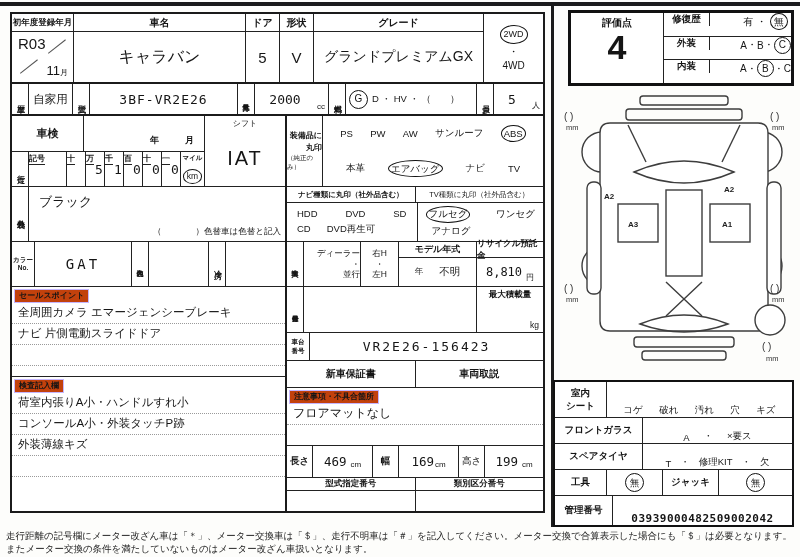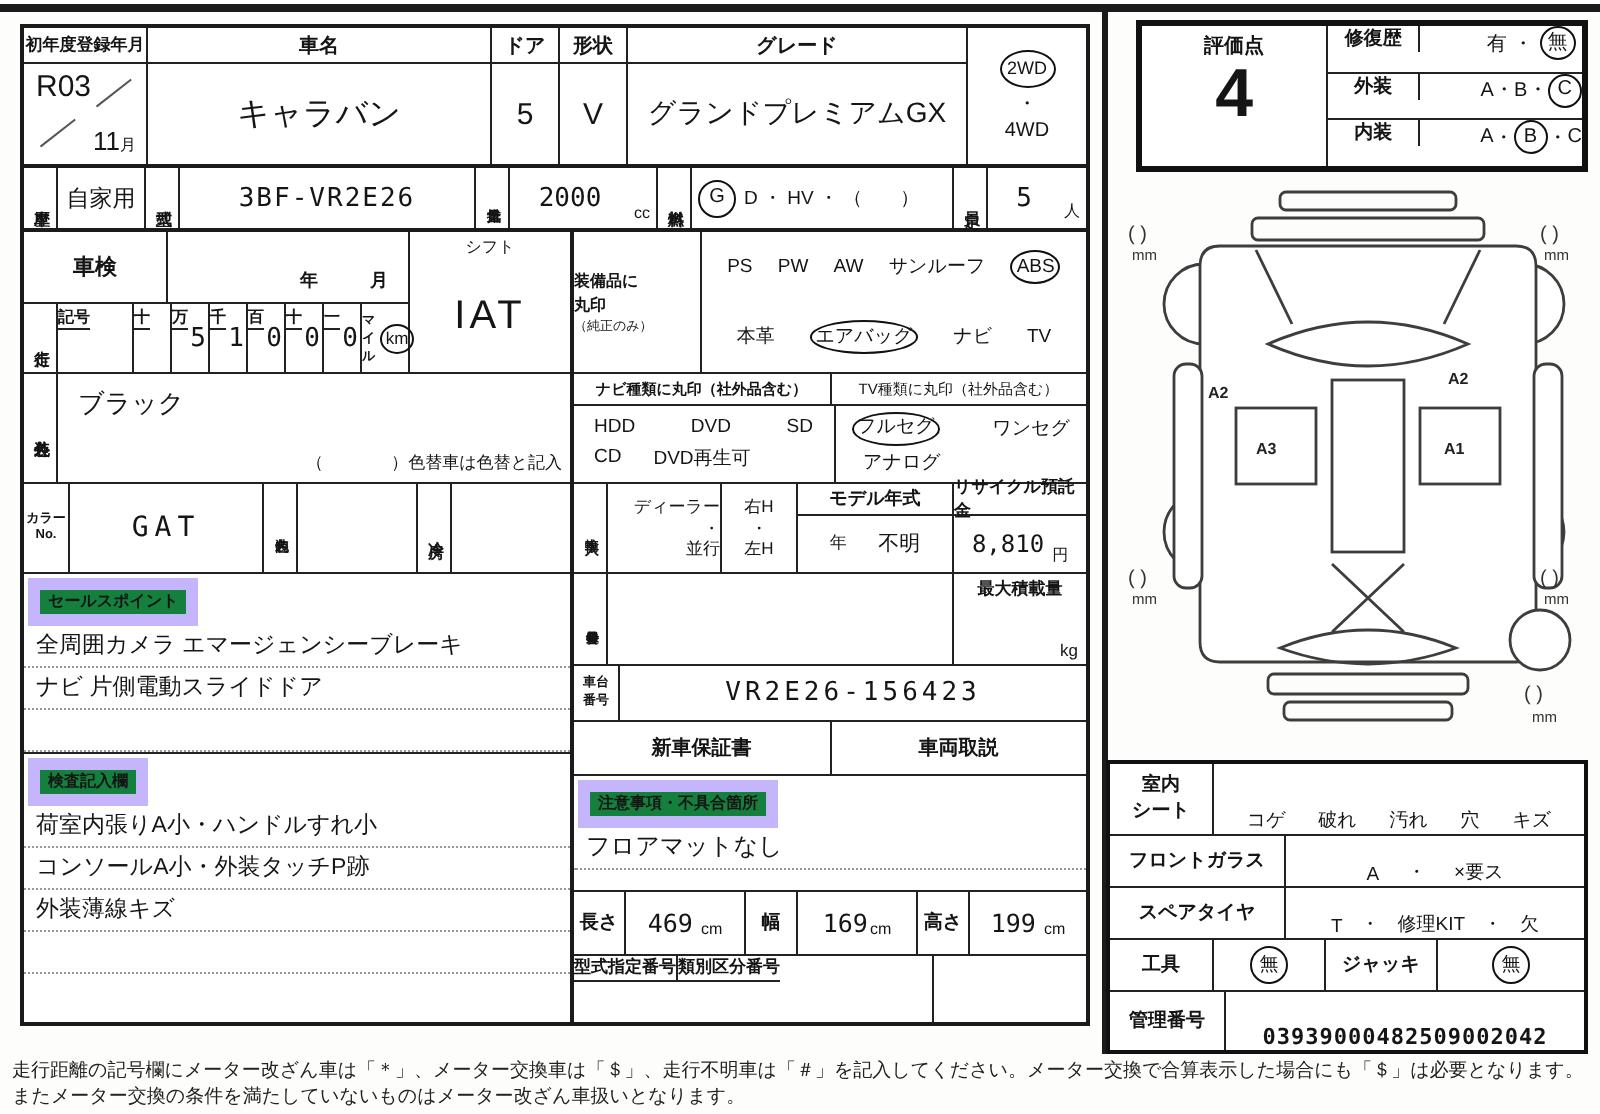--- a/index.html
+++ b/index.html
@@ -28,21 +28,21 @@
   .mon{position:absolute;right:5px;bottom:4px;font-size:13px;}
   .mon small{font-size:8px;}
   .slash{position:absolute;background:#555;height:1.3px;transform:rotate(-38deg);}
   .s1{width:22px;left:34px;top:14px;}
   .s2{width:22px;left:6px;top:34px;}
   .drivecell{align-items:center;justify-content:center;display:flex;flex-direction:column;font-size:10px;gap:1px;}
   .bandA{flex:1;}
   .leftcol{width:275px;border-right:2px solid #1b1b1b;display:flex;flex-direction:column;flex-shrink:0;}
   .midcol{flex:1;display:flex;flex-direction:column;min-width:0;}
   .sec{border-bottom:1px solid #222;flex-shrink:0;display:flex;}
-  .tag{display:inline-block;border:6px solid #c4b5fd;font-size:8px;font-weight:bold;padding:1px 4px;margin:2px 0 0 2px;align-self:flex-start;background:#15803d;line-height:1.2;}
+  .tag{display:inline-block;border:1px solid #c4b5fd;font-size:8px;font-weight:bold;padding:1px 4px;margin:2px 0 0 2px;align-self:flex-start;background:#c2410c;line-height:1.2;}
   .dotline{border-bottom:1px dotted #9a9a9a;min-height:21px;display:flex;align-items:center;padding:0 6px;font-size:11.5px;white-space:nowrap;overflow:hidden;}
   .coltxt{display:flex;flex-direction:column;}
   .smallhdr{font-size:8px;font-weight:bold;}
 
   
   .digcol{width:19px;border-right:1px solid #222;display:flex;flex-shrink:0;}
   .digcol .h{height:13px;border-bottom:1px solid #222;font-size:8px;font-weight:bold;display:flex;align-items:center;justify-content:center;}
   .digcol .v{flex:1;display:flex;align-items:center;justify-content:center;font-size:13px;}
 
   
@@ -173,21 +173,21 @@
                   <div class="v mono">0</div>
                 </div>
               <div class="digcol">
                   <div class="h">十</div>
                   <div class="v mono">0</div>
                 </div>
               <div class="digcol">
                   <div class="h">一</div>
                   <div class="v mono">0</div>
                 </div>
-              <div style="flex:1;display:flex;flex-direction:row;align-items:center;justify-content:space-between;padding:2px 0">
+              <div style="flex:1;display:flex;flex-direction:column;align-items:center;justify-content:space-between;padding:2px 0">
                 <span style="font-size:6.5px;font-weight:bold">マイル</span>
                 <span class="circ" style="font-size:8.5px;min-width:17px;height:15px">km</span>
               </div>
             </div>
           </div>
           <div class="coltxt" style="flex:1">
             <div style="height:14px;display:flex;align-items:center;justify-content:center;font-size:8px;font-weight:normal">シフト</div>
             <div style="flex:1;display:flex;align-items:center;justify-content:center;font-size:20px;letter-spacing:2px">IAT</div>
           </div>
         </div>
@@ -225,21 +225,21 @@
           <div class="dotline">コンソールA小・外装タッチP跡</div>
           <div class="dotline">外装薄線キズ</div>
           <div class="dotline"></div>
           <div class="dotline" style="border-bottom:none"></div>
         </div>
       </div>
 
       <div class="midcol">
 
         <div class="sec" style="height:71px">
-          <div class="coltxt" style="width:64px;border-right:1px solid #222;align-items:flex-start;justify-content:center;gap:1px">
+          <div class="coltxt" style="width:36px;border-right:1px solid #222;align-items:flex-end;justify-content:center;gap:1px">
             <span class="smallhdr">装備品に</span>
             <span class="smallhdr">丸印</span>
             <span style="font-size:6.5px">（純正のみ）</span>
           </div>
           <div class="coltxt" style="flex:1">
             <div style="flex:1;display:flex;align-items:center;justify-content:space-evenly;font-size:9.5px">
               <span>PS</span>
               <span>PW</span>
               <span>AW</span>
               <span>サンルーフ</span>
@@ -343,28 +343,28 @@
           <div style="width:26px;border-right:1px solid #222;display:flex;align-items:center;justify-content:center;font-size:9.5px;font-weight:bold">長さ</div>
           <div style="width:60px;border-right:1px solid #222;display:flex;align-items:center;justify-content:center;gap:4px">
             <span class="mono" style="font-size:12.5px">469</span>
             <span style="font-size:8px;margin-top:6px">cm</span>
           </div>
           <div style="width:26px;border-right:1px solid #222;display:flex;align-items:center;justify-content:center;font-size:9.5px;font-weight:bold">幅</div>
           <div style="width:60px;border-right:1px solid #222;display:flex;align-items:center;justify-content:center;gap:1px">
             <span class="mono" style="font-size:12.5px">169</span>
             <span style="font-size:8px;margin-top:6px">cm</span>
           </div>
-          <div style="width:26px;border-right:1px solid #222;display:flex;align-items:center;justify-content:center;font-size:9.5px;font-weight:bold">高さ</div>
+          <div style="width:26px;border-right:1px solid #222;display:flex;align-items:center;justify-content:center;font-size:9.5px;font-weight:normal">高さ</div>
           <div style="flex:1;display:flex;align-items:center;justify-content:center;gap:4px">
             <span class="mono" style="font-size:12.5px">199</span>
             <span style="font-size:8px;margin-top:6px">cm</span>
           </div>
         </div>
 
-        <div class="sec coltxt" style="flex:1;border-bottom:none;flex-direction:row">
+        <div class="sec coltxt" style="flex:1;border-bottom:none;flex-direction:column">
           <div class="r" style="height:13px;border-bottom:1px solid #222;flex-shrink:0">
             <div style="flex:1;border-right:1px solid #222;display:flex;align-items:center;justify-content:center;font-size:8.5px;font-weight:bold">型式指定番号</div>
             <div style="flex:1;display:flex;align-items:center;justify-content:center;font-size:8.5px;font-weight:bold">類別区分番号</div>
           </div>
           <div class="r" style="flex:1">
             <div style="flex:1;border-right:1px solid #222"></div>
             <div style="flex:1"></div>
           </div>
         </div>
       </div>

